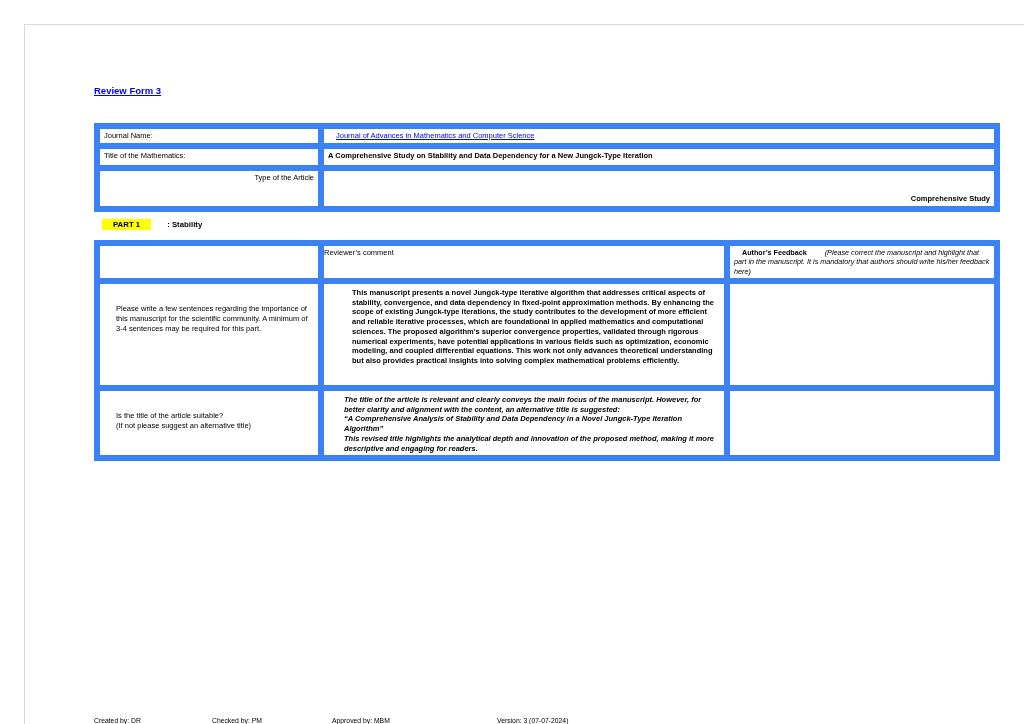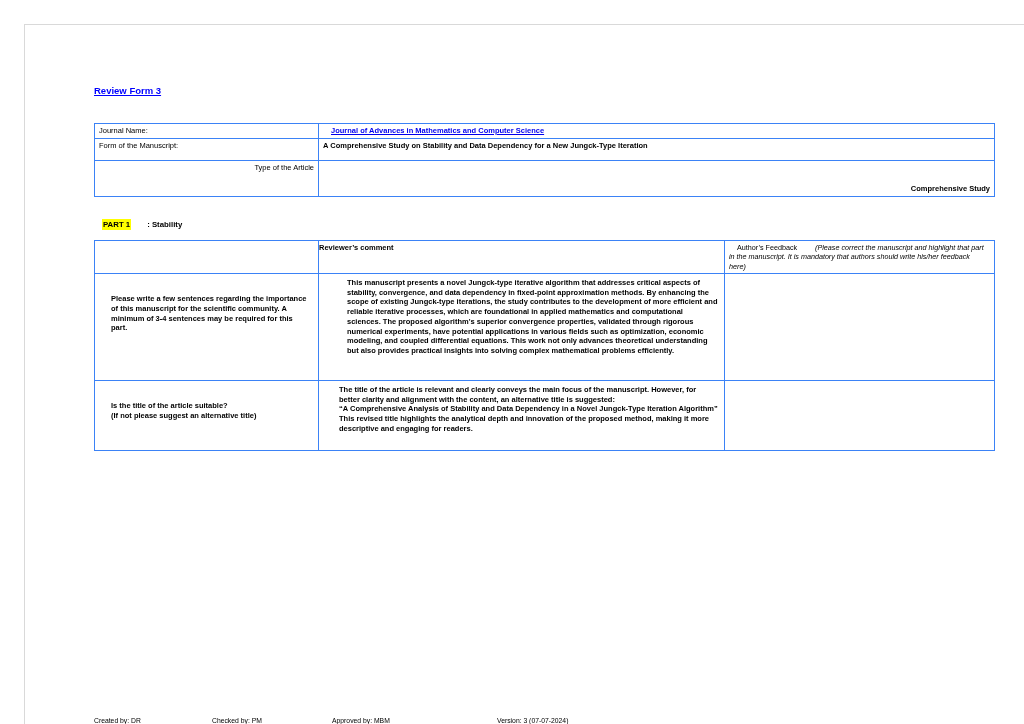--- a/index.html
+++ b/index.html
@@ -21,69 +21,69 @@
     background: #fff;
     box-shadow: inset 0 0 0 1px #d9d9d9;
   }
   .doc-title {
     position: absolute; left: 62px; top: 53px;
     font-size: 9.5px; font-weight: bold;
     color: var(--color-title, #0000ff);
     text-decoration: underline;
   }
   table { border-collapse: collapse; table-layout: fixed; position: absolute; }
-  td { border: 1px solid #3b82f6; vertical-align: top; font-size: 7.5px; line-height: 1.32; padding: 2px 4px; }
+  td { border: 6px solid #3b82f6; vertical-align: top; font-size: 7.5px; line-height: 1.32; padding: 2px 4px; }
 
   
   .info-table { left: 62px; top: 91px; width: 900px; }
   .info-table .c1 { width: 224px; }
   .info-table .c2 { width: 676px; }
   .info-table td.label { padding-left: 4px; font-weight: normal; }
   .info-table td.val { font-weight: bold; }
   .info-table tr.r1 td, .info-table tr.r2 td { height: 14px; }
   .info-table tr.r3 td { height: 22px; }
   .info-table tr.r4 td { height: 19px; text-align: right; }
   .info-table tr.r3 td.val { }
   .info-table tr.r4 td.val { padding-top: 23px; }
   .journal-link {
     color: var(--color-link, #0000ee);
-    font-weight: bold;
+    font-weight: normal;
     text-decoration: underline;
     cursor: pointer;
   }
 
   
   .part1 {
     position: absolute; left: 62px; top: 188px;
     font-size: 7.8px; font-weight: bold;
   }
-  .part1 .hl { background: var(--color-highlight, #ffff00); padding: 1px 1px; }
+  .part1 .hl { background: var(--color-highlight, #ffff00); padding: 1px 11px; }
 
   
   .comments-table { left: 62px; top: 208px; width: 900px; }
   .comments-table .cc1 { width: 224px; }
   .comments-table .cc2 { width: 406px; }
   .comments-table .cc3 { width: 270px; }
   .comments-table tr.hrow td { height: 30px; }
   .comments-table tr.row1 td { height: 107px; }
   .comments-table tr.row2 td { height: 70px; }
-  .comments-table td.h2 { font-weight: bold; padding-left: 0; }
+  .comments-table td.h2 { font-weight: normal; padding-left: 0; }
   .comments-table td.h3 { padding-left: 4px; padding-right: 4px; font-size: 7.2px; line-height: 1.3; }
-  .comments-table td.h3 .bold { font-weight: normal; font-style: normal; text-align: center; }
+  .comments-table td.h3 .bold { font-weight: bold; font-style: normal; text-align: center; }
   .comments-table td.h3 .italic { font-style: italic; }
   .comments-table td.q {
-    font-weight: bold; padding-left: 16px; padding-right: 8px; padding-top: 20px;
+    font-weight: normal; padding-left: 16px; padding-right: 8px; padding-top: 20px;
     line-height: 1.3;
   }
   .comments-table td.c {
     font-weight: bold; padding-top: 4px; padding-right: 6px;
     line-height: 1.295;
   }
   .comments-table td.c-r1 { padding-left: 28px; }
-  .comments-table td.c-r2 { padding-left: 20px; }
+  .comments-table td.c-r2 { padding-left: 20px; font-style: italic; }
   .preline { white-space: pre-line; }
 
   
   .footer span {
     position: absolute; top: 685px;
     font-size: 6.8px; color: #000;
   }
   .footer .f1 { left: 62px; }
   .footer .f2 { left: 180px; }
   .footer .f3 { left: 300px; }
@@ -100,21 +100,21 @@
     <colgroup>
         <col class="c1">
         <col class="c2">
       </colgroup>
     <tbody>
       <tr class="r1">
         <td class="label">Journal Name:</td>
         <td class="val"><span class="journal-link">Journal of Advances in Mathematics and Computer Science</span></td>
       </tr>
       <tr class="r3">
-        <td class="label">Form of the Manuscript:</td>
+        <td class="label">Title of the Mathematics:</td>
         <td class="val">A Comprehensive Study on Stability and Data Dependency for a New Jungck-Type Iteration</td>
       </tr>
       <tr class="r4">
         <td class="label">Type of the Article</td>
         <td class="val">Comprehensive Study</td>
       </tr>
     </tbody>
   </table>
 
   <div class="part1"><span class="hl">PART  1</span><span>: Stability</span></div>

